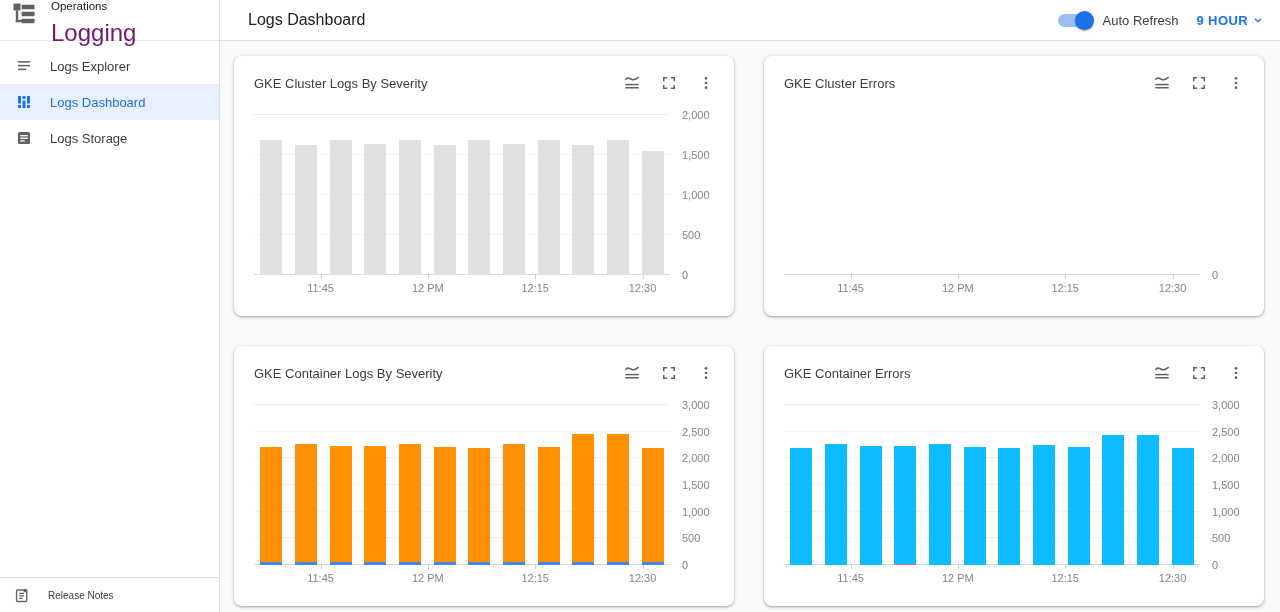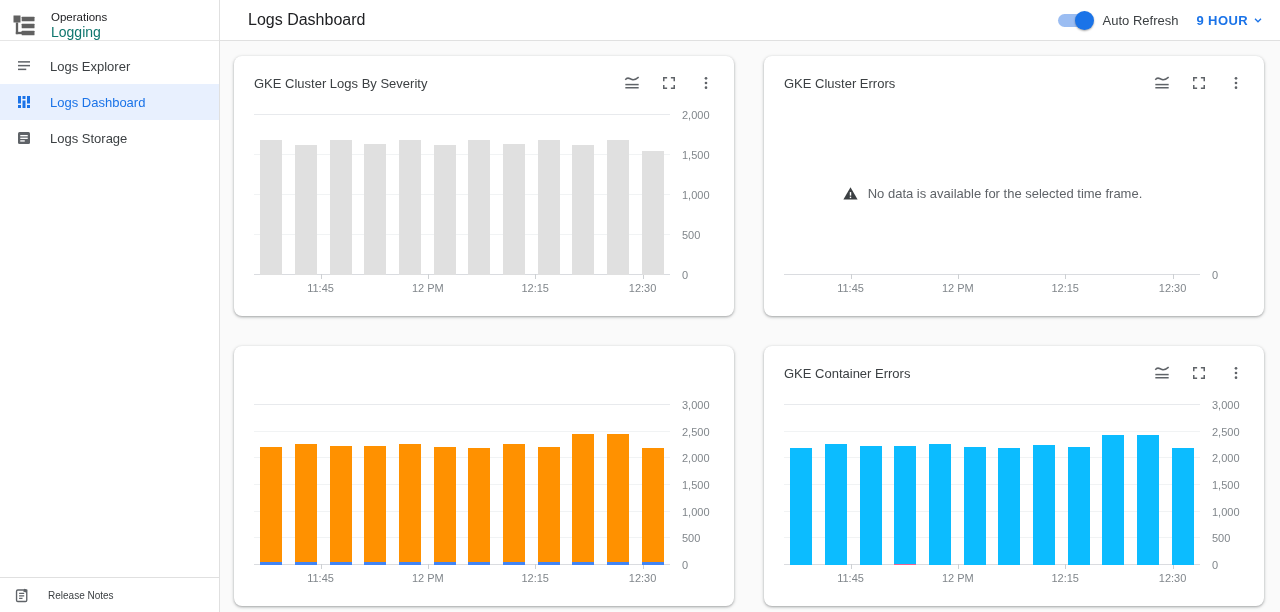--- a/index.html
+++ b/index.html
@@ -2,25 +2,25 @@
 <html><head>
 <meta charset="utf-8">
 <style>
   *{box-sizing:border-box;margin:0;padding:0}
   html,body{width:1280px;height:612px;overflow:hidden}
   body{font-family:"Liberation Sans",sans-serif;background:#fff;color:#3c4043}
   .app{display:flex;width:1280px;height:612px}
 
   
   .sidebar{width:220px;flex:none;background:#fff;border-right:1px solid #e0e0e0;position:relative}
-  .side-head{height:41px;border-bottom:1px solid #e6e6e6;display:flex;align-items:flex-end;padding-left:10px}
+  .side-head{height:41px;border-bottom:1px solid #e6e6e6;display:flex;align-items:flex-start;padding-left:10px}
   .logo{width:28px;height:28px;flex:none}
   .side-head-text{margin-left:13px;line-height:1.1}
   .product-label{font-size:11.5px;color:#202124}
-  .app-title{font-size:14px;color:#0f766e;margin-top:1px}
+  .app-title{font-size:24px;color:#701a75;margin-top:7px}
   .nav{padding-top:7px}
   .nav-item{height:36px;display:flex;align-items:center;cursor:pointer}
   .nav-icon{width:18px;height:18px;margin-left:15px;flex:none}
   .nav-label{margin-left:17px;font-size:13px;color:#3c4043}
   .nav-item.selected{background:#e8f0fe}
   .nav-item.selected .nav-label{color:#1a73e8}
   .nav-item.selected .nav-icon .ink{fill:#1a73e8}
   .side-foot{position:absolute;bottom:0;left:0;right:0;height:35px;border-top:1px solid #e0e0e0;display:flex;align-items:center;cursor:pointer;background:#fff}
   .side-foot .nav-icon{width:17px;height:17px;margin-left:14px}
   .side-foot .nav-label{font-size:10px}
@@ -297,41 +297,57 @@
           </div>
         </div>
         <div class="chart-wrap">
           <div class="plot">
               <div class="gridline baseline" style="bottom: 0%;"></div>
               <div class="xtickmark" style="left: 16%;"></div>
               <div class="xtickmark" style="left: 41.8%;"></div>
               <div class="xtickmark" style="left: 67.6%;"></div>
               <div class="xtickmark" style="left: 93.4%;"></div>
             </div>
-          <div class="nodata">
-            <svg width="17" height="17" viewBox="0 0 24 24">
-              <path d="M12 3L2 20.5h20L12 3z" fill="#3c4043"></path>
-              <rect x="11" y="10" width="2" height="5" fill="#fff"></rect>
-              <rect x="11" y="16.5" width="2" height="2" fill="#fff"></rect>
-            </svg>
-            <span>No data is available for the selected time frame.</span>
-          </div>
           <div class="ylabels">
               <span class="ylabel" style="bottom: 0%;">0</span>
             </div>
           <div class="xlabels">
               <span class="xlabel" style="left: 16%;">11:45</span>
               <span class="xlabel" style="left: 41.8%;">12 PM</span>
               <span class="xlabel" style="left: 67.6%;">12:15</span>
               <span class="xlabel" style="left: 93.4%;">12:30</span>
             </div>
         </div>
       </div>
 
       <div class="card">
+        <div class="card-head">
+          <div class="card-title">GKE Container Logs By Severity</div>
+          <div class="card-actions">
+            <div class="icon-btn">
+              <svg width="20" height="20" viewBox="0 0 24 24">
+                <path d="M4 8.2c2.6-4.4 5.2-1.2 8-.4s4.4.4 8-2.8" fill="none" stroke="#5f6368" stroke-width="1.8"></path>
+                <rect x="4" y="13" width="16" height="1.8" fill="#5f6368"></rect>
+                  <rect x="4" y="16.8" width="16" height="1.8" fill="#5f6368"></rect>
+              </svg>
+            </div>
+            <div class="icon-btn">
+              <svg width="18" height="18" viewBox="0 0 24 24">
+                <path d="M5 9.5V5h4.5M14.5 5H19v4.5M19 14.5V19h-4.5M9.5 19H5v-4.5" fill="none" stroke="#5f6368" stroke-width="2"></path>
+              </svg>
+            </div>
+            <div class="icon-btn">
+              <svg width="16" height="16" viewBox="0 0 24 24">
+                <circle cx="12" cy="5" r="2" fill="#5f6368"></circle>
+                  <circle cx="12" cy="12" r="2" fill="#5f6368"></circle>
+                  <circle cx="12" cy="19" r="2" fill="#5f6368"></circle>
+              </svg>
+            </div>
+          </div>
+        </div>
         <div class="chart-wrap">
           <div class="plot">
               <div class="gridline baseline" style="bottom: 0%;"></div>
               <div class="gridline" style="bottom: 16.6667%;"></div>
               <div class="gridline" style="bottom: 33.3333%;"></div>
               <div class="gridline" style="bottom: 50%;"></div>
               <div class="gridline" style="bottom: 66.6667%;"></div>
               <div class="gridline" style="bottom: 83.3333%;"></div>
               <div class="gridline top" style="bottom: 100%;"></div>
               <div class="xtickmark" style="left: 16%;"></div>

